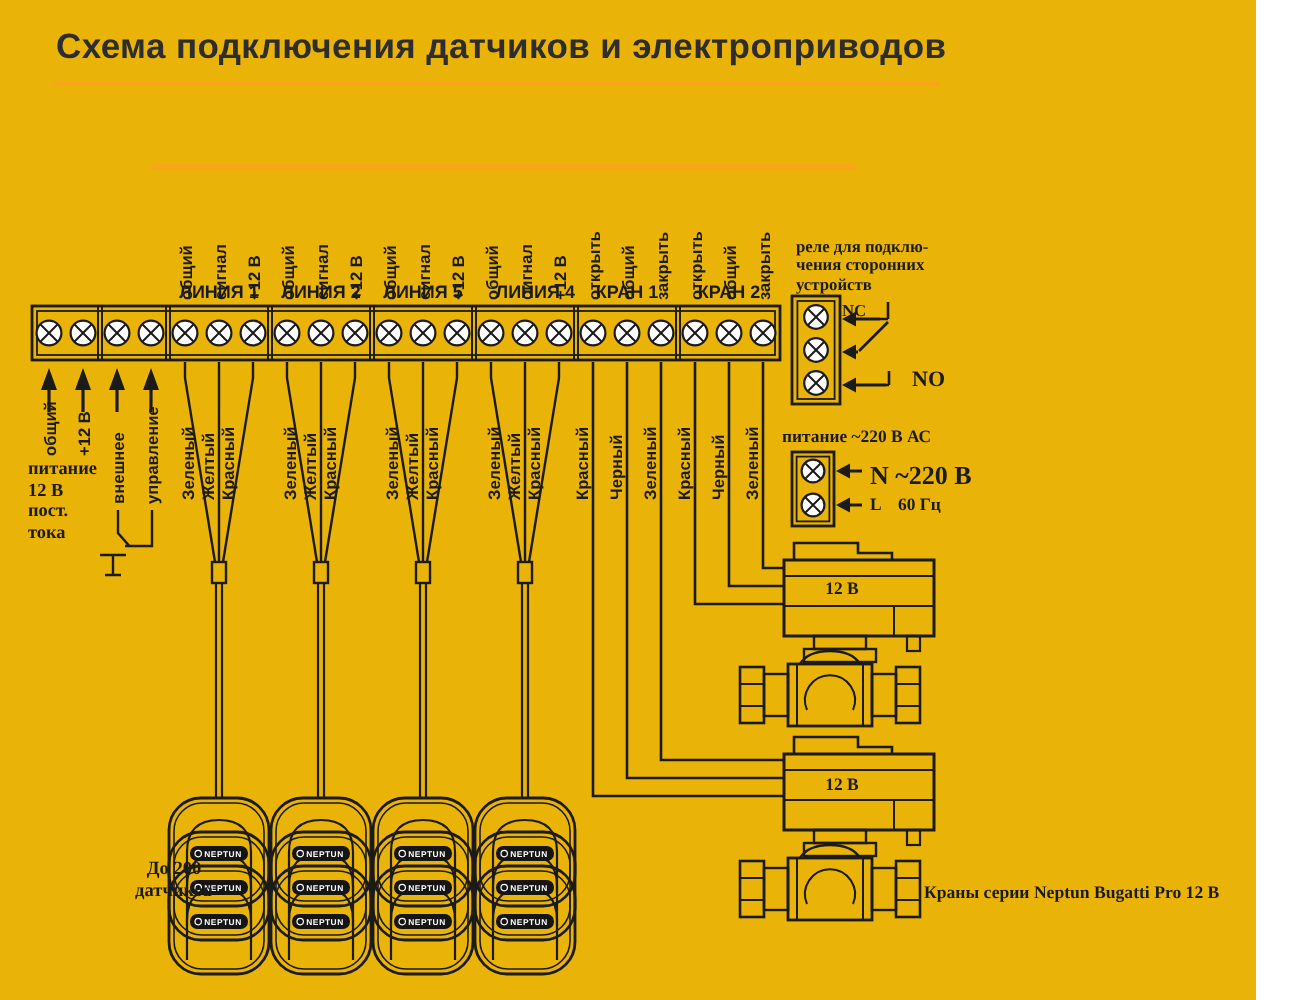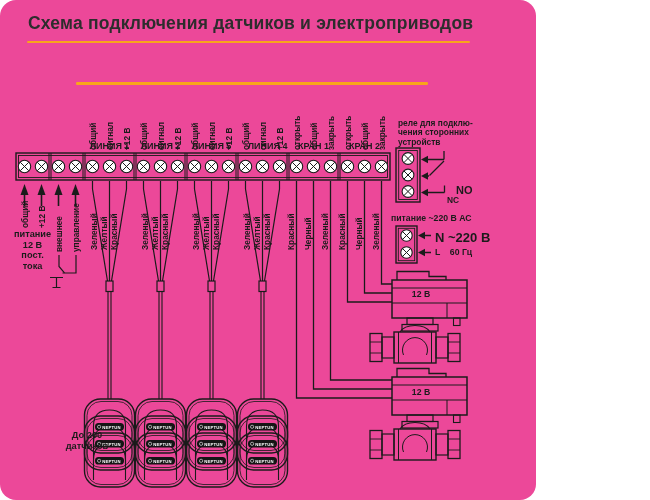--- a/index.html
+++ b/index.html
@@ -1,21 +1,21 @@
 <!DOCTYPE html>
 <html><head>
 <meta charset="utf-8">
 <style>
   html,body{margin:0;padding:0;background:#ffffff;}
-  #canvas{position:relative;width:536px;height:500px;background:#ec4899;overflow:hidden;
-          font-family:"Liberation Sans",sans-serif;border-radius:16px;}
+  #canvas{position:relative;width:628px;height:500px;background:#eab308;overflow:hidden;
+          font-family:"Liberation Sans",sans-serif;}
   #diagram-svg{position:absolute;left:0;top:0;}
   .title-line{position:absolute;font:600 17.5px "Liberation Sans",sans-serif;color:#2d2d2d;white-space:nowrap;letter-spacing:.2px;}
   .underline{position:absolute;height:2.5px;border-radius:1.2px;background:#f9a51b;}
-  .lbl{position:absolute;color:#1b1b1b;font-family:Liberation Sans, sans-serif;font-weight:700;white-space:pre-line;}
+  .lbl{position:absolute;color:#1b1b1b;font-family:Liberation Serif, serif;font-weight:700;white-space:pre-line;}
   .vlabel{position:absolute;color:#1b1b1b;font:700 8.3px "Liberation Sans",sans-serif;line-height:10px;height:10px;
           white-space:nowrap;transform-origin:0 100%;transform:rotate(-90deg);}
   .glabel{position:absolute;color:#1b1b1b;font:700 9px "Liberation Sans",sans-serif;text-align:center;width:50px;white-space:nowrap;}
   .c{text-align:center;}
 </style>
 </head>
 <body>
 
 <div id="canvas">
 
@@ -400,38 +400,39 @@
           <circle cx="252.1" cy="460.8" r="1.6" fill="none" stroke="#fff" stroke-width="0.6"></circle>
           <text x="264.5" y="462.6" font-family="Liberation Sans,sans-serif" font-size="4.2" font-weight="bold" fill="#fff" text-anchor="middle" letter-spacing="0.25">NEPTUN</text>
         </g>
       </g>
     </svg>
 
   <div class="title-line" style="left:28px;top:13px;">Схема подключения датчиков и электроприводов</div>
   <div class="underline" style="left: 27px; top: 40.5px; width: 443px; background: rgb(249, 165, 27);"></div>
   <div class="underline" style="left: 76px; top: 82px; width: 352px; background: rgb(249, 165, 27);"></div>
 
-  <div class="lbl" style="left:14px;top:229px;font-size:9.2px;line-height:10.5px;text-align:center;">питание
+  <div class="lbl" style="left:14px;top:229px;font-size:9.2px;line-height:10.5px;">питание
 12 В
 пост.
 тока</div>
   <div class="lbl c" style="left:27px;top:430px;width:56px;font-size:9.3px;line-height:10.5px;margin-left:32px;">До 200
 датчиков</div>
 
   <div class="lbl" style="left:398px;top:119px;font-size:8.4px;line-height:9.4px;">реле для подклю-
 чения сторонних
 устройств</div>
-  <div class="lbl" style="left:447px;top:151px;font-size:8.4px;margin-top:44px;">NC</div>
+  <div class="lbl" style="left:421px;top:151px;font-size:8.4px;">NC</div>
   <div class="lbl" style="left:456px;top:184px;font-size:11px;">NO</div>
   <div class="lbl" style="left:391px;top:213px;font-size:8.7px;">питание ~220 В АС</div>
   <div class="lbl" style="left:435px;top:230px;font-size:13px;">N ~220 В</div>
   <div class="lbl" style="left:435px;top:247px;font-size:8.7px;white-space:pre;">L    60 Гц</div>
 
   <div class="lbl c" style="left:396px;top:289px;width:50px;font-size:8.7px;">12 В</div>
   <div class="lbl c" style="left:396px;top:386.5px;width:50px;font-size:8.7px;">12 В</div>
+  <div class="lbl" style="left:462px;top:441px;font-size:8.8px;white-space:nowrap;">Краны серии Neptun Bugatti Pro 12 В</div>
 
   <div id="labels">
       <div class="glabel" style="left:84.5px;top:141px;">ЛИНИЯ 1</div>
       <div class="glabel" style="left:135.5px;top:141px;">ЛИНИЯ 2</div>
       <div class="glabel" style="left:186.5px;top:141px;">ЛИНИЯ 5</div>
       <div class="glabel" style="left:237.5px;top:141px;text-align:right;">ЛИНИЯ 4</div>
       <div class="glabel" style="left:288.5px;top:141px;">КРАН 1</div>
       <div class="glabel" style="left:339.5px;top:141px;">КРАН 2</div>
       <div class="vlabel" style="left:97.5px;top:140px;">общий</div>
       <div class="vlabel" style="left:114.5px;top:140px;">сигнал</div>

